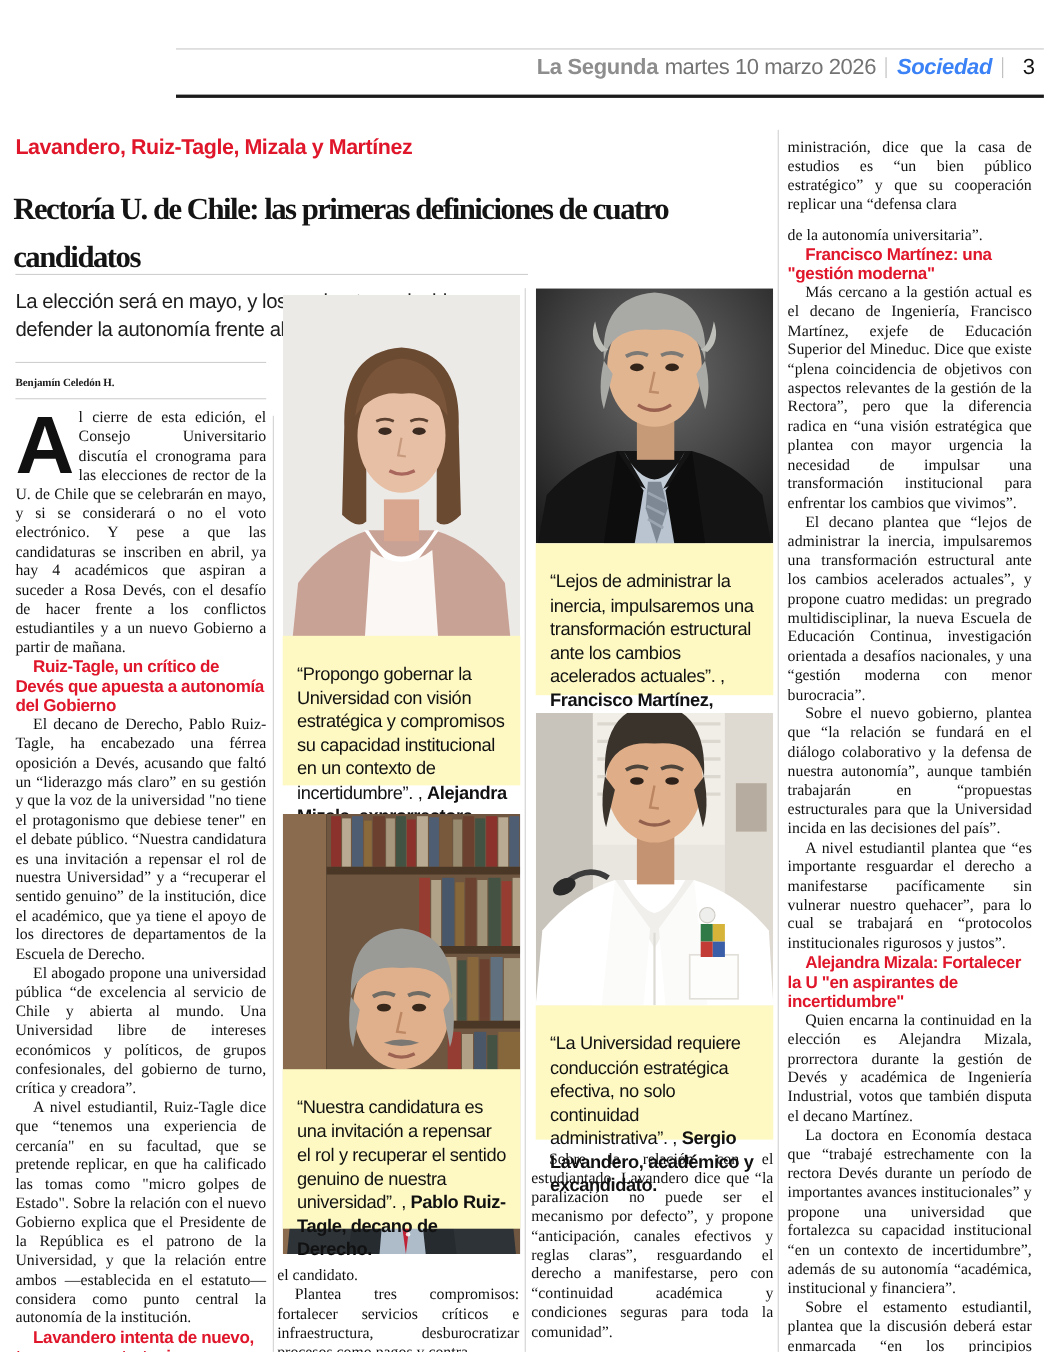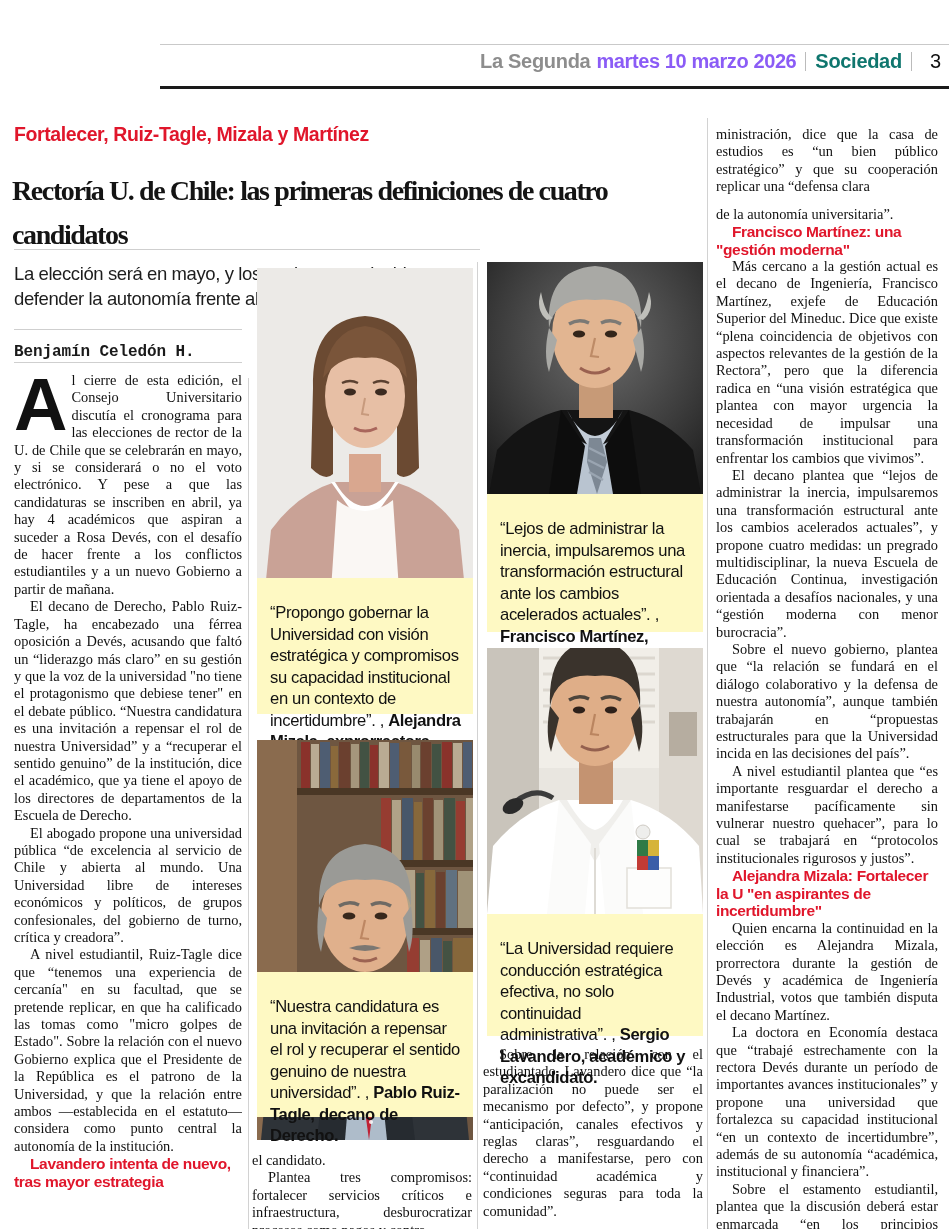--- a/index.html
+++ b/index.html
@@ -36,26 +36,26 @@
   .masthead-inner {
     position: absolute;
     right: 8px; top: 50px;
     display: flex;
     align-items: baseline;
     font-family: "Liberation Sans", sans-serif;
     font-size: 20px;
     white-space: nowrap;
   }
   .mh-brand { font-weight: bold; color: #8d8d8d; letter-spacing: -0.3px; margin-left: 10px; }
-  .mh-date  { color: #8b5cf6; margin-left: 6px; letter-spacing: -0.4px; font-weight: bold; }
+  .mh-date  { color: #737373; margin-left: 6px; letter-spacing: -0.4px; }
   .mh-divider {
     width: 1px; height: 19px; background: #bbb;
     margin: 0 9px; align-self: center;
   }
-  .mh-section { font-weight: bold; color: #0f766e; letter-spacing: -0.3px; }
+  .mh-section { font-weight: bold; color: #3b82f6; letter-spacing: -0.3px; font-style: italic; }
   .mh-page { color: #111; margin-left: 9px; font-size: 20px; }
 
   
   .kicker {
     position: absolute;
     left: 14px; top: 123px;
     width: 700px;
     font-family: "Liberation Sans", sans-serif;
     font-weight: bold;
     font-size: 19.5px;
@@ -92,23 +92,23 @@
   .byline-rule {
     position: absolute;
     left: 14px; top: 329px;
     width: 228px; height: 1px;
     background: #cfcfcf;
   }
   .byline {
     position: absolute;
     left: 14px; top: 343px;
     width: 228px;
-    font-family: Liberation Mono, monospace;
+    font-family: Liberation Serif, serif;
     font-weight: bold;
-    font-size: 16px;
+    font-size: 10px;
     color: #1a1a1a;
     letter-spacing: -0.1px;
   }
   .byline-rule2 {
     position: absolute;
     left: 14px; top: 362px;
     width: 228px; height: 1px;
     background: #cfcfcf;
   }
 
@@ -174,34 +174,35 @@
     <span class="mh-brand">La Segunda</span>
     <span class="mh-date">martes 10 marzo 2026</span>
     <span class="mh-divider"></span>
     <span class="mh-section">Sociedad</span>
     <span class="mh-divider"></span>
     <span class="mh-page">3</span>
   </div>
   <div class="masthead-rule-bottom"></div>
 </div>
 
-<div class="kicker">Fortalecer, Ruiz-Tagle, Mizala y Martínez</div>
+<div class="kicker">Lavandero, Ruiz-Tagle, Mizala y Martínez</div>
 <h1 class="headline">Rectoría U. de Chile: las primeras definiciones de cuatro candidatos</h1>
 <div class="headline-rule"></div>
 <div class="deck">La elección será en mayo, y los aspirantes coinciden en defender la autonomía frente al nuevo Gobierno.</div>
 <div class="byline-rule"></div>
 <div class="byline">Benjamín Celedón H.</div>
 <div class="byline-rule2"></div>
 
 <div class="vrule" style="left:248px; top:378px; height:851px;"></div>
 <div class="vrule" style="left:477px; top:262px; height:967px;"></div>
 <div class="vrule" style="left:707px; top:118px; height:1111px;"></div>
 
 <div class="col" style="left:14px; top:372px; width:228px;">
   <p class="noindent dropcap-para"><span class="dropcap">A</span><span>l cierre de esta edición, el Consejo Universitario discutía el cronograma para las elecciones de rector de la U. de Chile que se celebrarán en mayo, y si se considerará o no el voto electrónico. Y pese a que las candidaturas se inscriben en abril, ya hay 4 académicos que aspiran a suceder a Rosa Devés, con el desafío de hacer frente a los conflictos estudiantiles y a un nuevo Gobierno a partir de mañana.</span></p>
+  <p class="subhead">Ruiz-Tagle, un crítico de Devés que apuesta a autonomía del Gobierno</p>
   <p>El decano de Derecho, Pablo Ruiz-Tagle, ha encabezado una férrea oposición a Devés, acusando que faltó un “liderazgo más claro” en su gestión y que la voz de la universidad "no tiene el protagonismo que debiese tener" en el debate público. “Nuestra candidatura es una invitación a repensar el rol de nuestra Universidad” y a “recuperar el sentido genuino” de la institución, dice el académico, que ya tiene el apoyo de los directores de departamentos de la Escuela de Derecho.</p>
   <p>El abogado propone una universidad pública “de excelencia al servicio de Chile y abierta al mundo. Una Universidad libre de intereses económicos y políticos, de grupos confesionales, del gobierno de turno, crítica y creadora”.</p>
   <p>A nivel estudiantil, Ruiz-Tagle dice que “tenemos una experiencia de cercanía" en su facultad, que se pretende replicar, en que ha calificado las tomas como "micro golpes de Estado". Sobre la relación con el nuevo Gobierno explica que el Presidente de la República es el patrono de la Universidad, y que la relación entre ambos —establecida en el estatuto— considera como punto central la autonomía de la institución.</p>
   <p class="subhead">Lavandero intenta de nuevo, tras mayor estrategia</p>
 
 </div>
 
 <div class="photo" style="left:257px; top:268px; width:216px; height:322px;">
   <svg width="216" height="322" viewBox="0 0 216 322" preserveAspectRatio="none">
     <rect x="0" y="0" width="216" height="322" fill="#f2f0ee"></rect>

